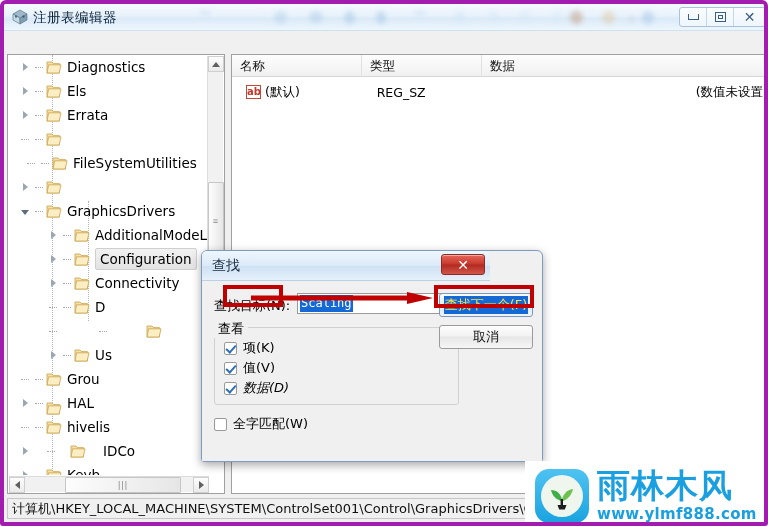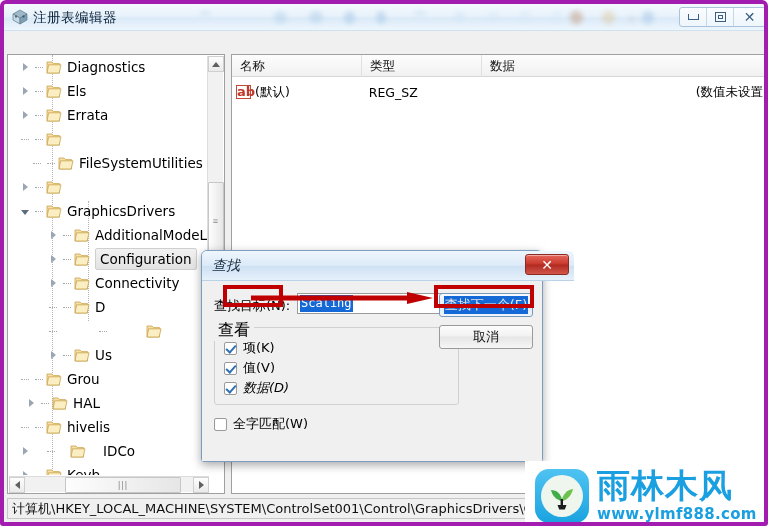--- a/index.html
+++ b/index.html
@@ -152,23 +152,23 @@
     display:flex;
   }
   #list-header .hcell{
     font-size:12.5px; color:#111; padding:3px 0 0 8px; position:relative;
     border-right:1px solid #e0e0e0; height:22px;
     font-family:"DejaVu Sans",sans-serif;
   }
   .lrow{ position:absolute; left:0; height:22px; display:flex; align-items:center; }
   .lcell{ font-size:12.5px; color:#000; padding-left:8px; font-family:"DejaVu Sans",sans-serif;}
   #ab-icon{
-    width:15px;height:14px;margin-left:4px;margin-right:2px;
+    width:15px;height:14px;margin-left:14px;margin-right:2px;
     border:1px solid #c04a3a; background:#fff; color:#c0392b;
-    font-size:13px; font-weight:bold; line-height:12px; text-align:center;
+    font-size:10px; font-weight:bold; line-height:12px; text-align:center;
     font-family:"DejaVu Sans",sans-serif;
   }
 
   
   #statusbar{
     position:absolute; left:3px; bottom:3px; width:762px; height:21px;
     background:#f0f0f0; border:1px solid #c6c6c6;
     display:flex; align-items:center;
     overflow:hidden;
   }
@@ -180,25 +180,24 @@
   
   #find-dialog{
     position:absolute; left:197px; top:246px; width:342px; height:212px;
     background:#f0f0f0;
     border:1px solid #7c9dc0;
     border-radius:6px 6px 3px 3px;
     box-shadow:0 3px 10px rgba(0,0,0,.35);
     overflow:visible;
   }
   #fd-titlebar{
-    position:absolute; left:0; top:0; width:372px; height:30px;
+    position:absolute; left:0; top:0; width:288px; height:30px;
     background:linear-gradient(180deg,#eef6fd 0%,#dceaf8 50%,#cde0f3 51%,#e6f1fb 100%);
     border-bottom:1px solid #b9d2e8;
     border-radius:5px 5px 0 0;
-    font-style:italic;
   }
   #fd-title{
     position:absolute; left:10px; top:6px; font-size:14px; color:#15293d;
     font-family:"DejaVu Sans",sans-serif;
   }
   #fd-close{
     position:absolute; right:5px; top:3px; width:44px; height:21px;
     border:1px solid #8d2b22; border-radius:3px;
     background:linear-gradient(180deg,#e6675c 0%,#c8382c 48%,#b02a20 52%,#d2564a 100%);
     color:#fff; font-size:14px; font-weight:bold;
@@ -223,21 +222,21 @@
     background:#1569d6; color:#ffffff;
     font-family:"DejaVu Sans Mono","Liberation Mono",monospace;
     font-size:12px; padding:0 1px; margin-left:2px; line-height:17px;
   }
   #fd-group{
     position:absolute; left:12px; top:46px; width:245px; height:78px;
     border:1px solid #d0d0d0; border-radius:3px;
   }
   #fd-group-legend{
     position:absolute; left:12px; top:39px; background:#f0f0f0;
-    padding:0 4px; font-size:16px; color:#000;
+    padding:0 4px; font-size:13px; color:#000;
     font-family:"DejaVu Sans",sans-serif;
   }
   .cbrow{
     position:absolute; left:22px; display:flex; align-items:center;
     font-size:13px; color:#000; font-family:"DejaVu Sans",sans-serif;
     white-space:nowrap;
   }
   .cbox{
     width:13px; height:13px; border:1px solid #9a9a9a; background:#fff;
     margin-right:6px; position:relative; border-radius:2px;
@@ -247,21 +246,21 @@
     content:""; position:absolute; left:3px; top:0px; width:4px; height:8px;
     border:solid #2e6fb5; border-width:0 2px 2px 0; transform:rotate(42deg);
   }
   #fd-btn-findnext{
     position:absolute; left:237px; top:12px; width:94px; height:24px;
     border:1px solid #7a98b8; border-radius:3px;
     background:linear-gradient(180deg,#f7fbff 0%,#e6eff8 45%,#d8e6f4 50%,#eef5fc 100%);
     font-size:13px; color:#0a2135; display:flex;align-items:center;justify-content:center;
     font-family:"DejaVu Sans",sans-serif; white-space:nowrap;
   }
-  #fd-btn-findnext .sel-text{ background:#1569d6; color:#e5e5e5; padding:0 1px; }
+  #fd-btn-findnext .sel-text{ background:#1569d6; color:#fde047; padding:0 1px; }
   #fd-btn-cancel{
     position:absolute; left:237px; top:44px; width:94px; height:24px;
     border:1px solid #9a9a9a; border-radius:3px;
     background:linear-gradient(180deg,#fdfdfd 0%,#f2f2f2 45%,#e6e6e6 50%,#f6f6f6 100%);
     font-size:13px; color:#101010; display:flex;align-items:center;justify-content:center;
     font-family:"DejaVu Sans",sans-serif;
   }
 
   
   .annot-box{ position:absolute; border:4px solid #c00000; pointer-events:none; }
@@ -396,21 +395,21 @@
             <div class="tnode" style="top: 72px; left: 10px;">
               <span class="dots"></span>
               <span class="dots"></span>
               <span class="folder">
                 <svg width="16" height="14" viewBox="0 0 16 14">
                   <path d="M1 2 L6 2 L7.5 3.6 L13.5 3.6 L13.5 13 L1 13 Z" fill="#f6dfa4" stroke="#c9a24e" stroke-width="0.8"></path>
                   <path d="M2.6 4.8 L15 4.8 L13.2 13 L1 13 Z" fill="#fbeec2" stroke="#c9a24e" stroke-width="0.8"></path>
                 </svg>
               </span>
             </div>
-            <div class="tnode" style="top: 96px; left: 22px; justify-content: space-between;">
+            <div class="tnode" style="top: 96px; left: 16px; justify-content: space-between;">
               <span class="dots"></span>
               <span class="dots"></span>
               <span class="folder">
                 <svg width="16" height="14" viewBox="0 0 16 14">
                   <path d="M1 2 L6 2 L7.5 3.6 L13.5 3.6 L13.5 13 L1 13 Z" fill="#f6dfa4" stroke="#c9a24e" stroke-width="0.8"></path>
                   <path d="M2.6 4.8 L15 4.8 L13.2 13 L1 13 Z" fill="#fbeec2" stroke="#c9a24e" stroke-width="0.8"></path>
                 </svg>
               </span>
               <span class="tlabel">FileSystemUtilities</span>
             </div>
@@ -517,21 +516,21 @@
               <span class="dots"></span>
               <span class="dots"></span>
               <span class="folder">
                 <svg width="16" height="14" viewBox="0 0 16 14">
                   <path d="M1 2 L6 2 L7.5 3.6 L13.5 3.6 L13.5 13 L1 13 Z" fill="#f6dfa4" stroke="#c9a24e" stroke-width="0.8"></path>
                   <path d="M2.6 4.8 L15 4.8 L13.2 13 L1 13 Z" fill="#fbeec2" stroke="#c9a24e" stroke-width="0.8"></path>
                 </svg>
               </span>
               <span class="tlabel">Grou</span>
             </div>
-            <div class="tnode" style="top: 336px; left: 16px;">
+            <div class="tnode" style="top: 336px; left: 10px; align-items: flex-end;">
               <span class="exp">
                 <span class="tri"></span>
               </span>
               <span class="dots"></span>
               <span class="folder">
                 <svg width="16" height="14" viewBox="0 0 16 14">
                   <path d="M1 2 L6 2 L7.5 3.6 L13.5 3.6 L13.5 13 L1 13 Z" fill="#f6dfa4" stroke="#c9a24e" stroke-width="0.8"></path>
                   <path d="M2.6 4.8 L15 4.8 L13.2 13 L1 13 Z" fill="#fbeec2" stroke="#c9a24e" stroke-width="0.8"></path>
                 </svg>
               </span>

